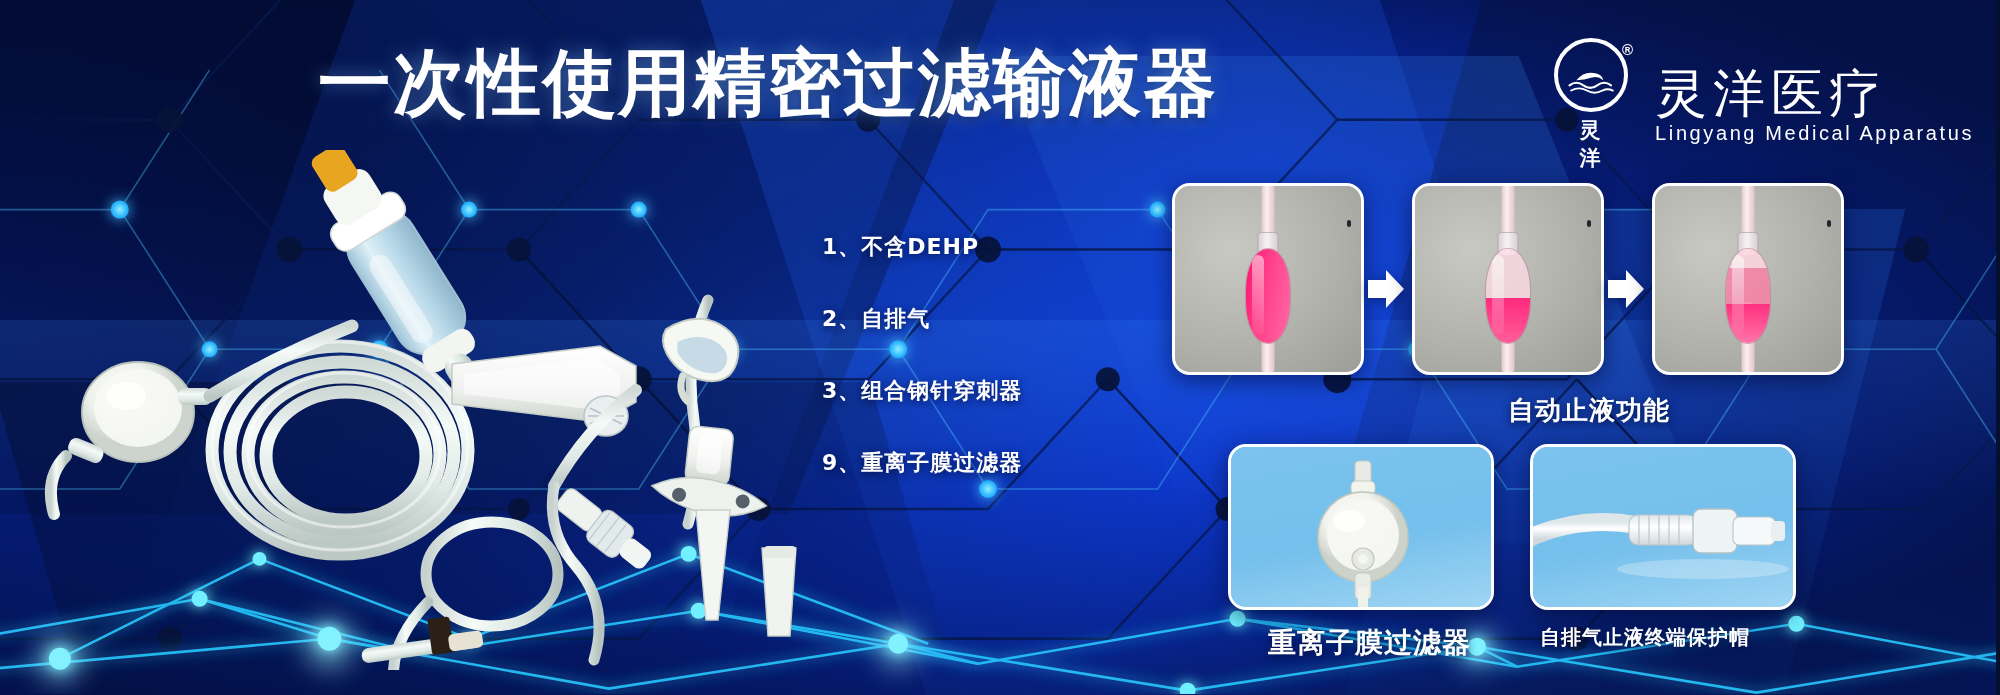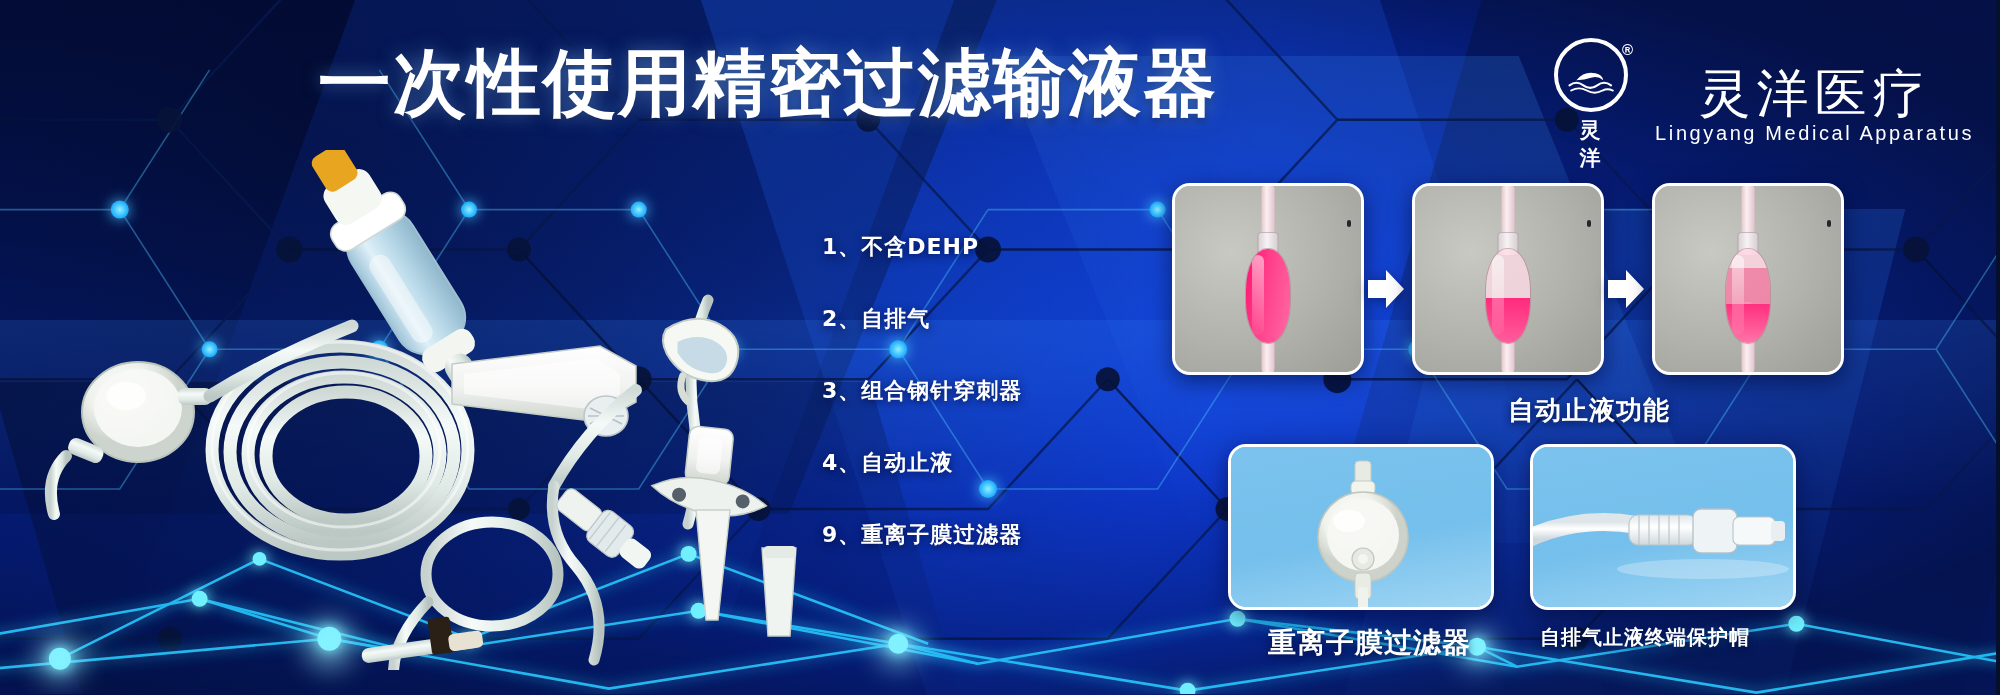--- a/index.html
+++ b/index.html
@@ -71,21 +71,21 @@
     position:absolute; left:8px; right:8px; bottom:14px; height:26px;
   }
   .mark-reg {
     position:absolute; right:6px; top:4px; color:#fff; font-size:15px; font-weight:bold;
     line-height:1;
   }
   .mark-sub {
     margin-top:4px; color:#fff; font-size:21px; font-weight:bold; letter-spacing:16px;
     padding-left:14px; font-family:"DejaVu Sans","Liberation Sans",sans-serif;
   }
-  .brand-text { text-align:center; }
+  .brand-text { text-align:left; }
   .brand-cn {
     color:#ffffff; font-size:52px; font-weight:500; letter-spacing:6px; line-height:1.08;
     font-family:"DejaVu Sans","Liberation Sans",sans-serif;
   }
   .brand-en {
     color:#ffffff; font-size:20px; letter-spacing:2.6px; margin-top:0; font-weight:normal;
   }
 
   
   #features { position:absolute; left:822px; top:232px; }
@@ -446,21 +446,20 @@
         <path d="M722 398 L756 398 L750 486 L728 486 Z" fill="#f0f4f0" stroke="#c7cfc8" stroke-width="1.4"></path>
         <rect x="724" y="396" width="32" height="12" rx="4" fill="#e4eae4"></rect>
       </g>
     </svg>
   </div>
 
   <div id="features">
     <div class="feat">1、不含DEHP</div>
     <div class="feat">2、自排气</div>
     <div class="feat">3、组合钢针穿刺器</div>
-    <div class="feat">4、自动止液</div>
     <div class="feat">9、重离子膜过滤器</div>
   </div>
 
   <div class="panel panel-top p1">
     <div class="ph">
         <div class="ph-bg"></div>
       <div class="tube tube-top"></div>
       <div class="tube tube-bot"></div>
       <div class="cuff cuff-a"></div>
       <div class="cuff cuff-b"></div>

